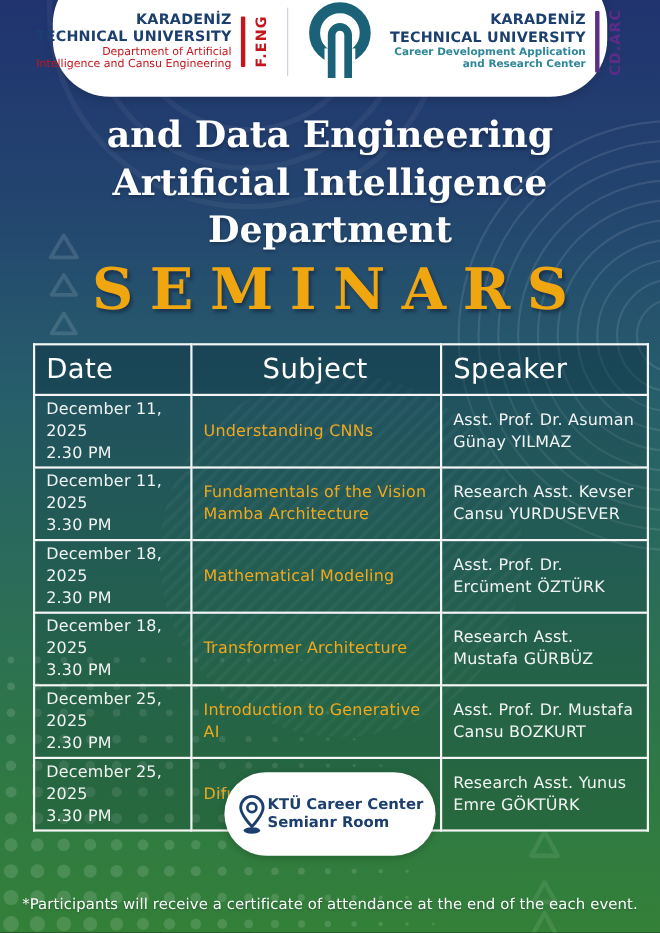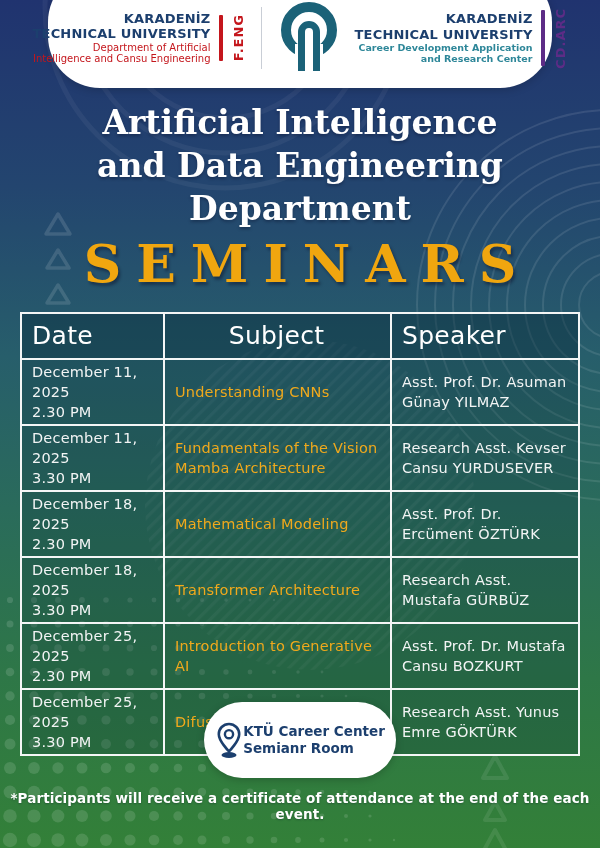--- a/index.html
+++ b/index.html
@@ -39,21 +39,21 @@
     font-size:33px;line-height:1.3;color:#ffffff;
     text-shadow:0 2px 3px rgba(10,15,40,0.35);
   }
   .seminars{
     position:absolute;left:0;top:233px;width:600px;text-align:center;
     font-family:"DejaVu Serif","Liberation Serif",serif;font-weight:bold;
     font-size:52px;color:#f0a60f;letter-spacing:15px;padding-left:15px;box-sizing:border-box;
     text-shadow:2px 3px 3px rgba(10,15,40,0.45);
   }
   
-  .sched{position:absolute;left:20px;top:312px;width:558px;border-collapse:collapse;table-layout:fixed;}
+  .sched{position:absolute;left:30px;top:312px;width:558px;border-collapse:collapse;table-layout:fixed;}
   .sched col.c-date{width:143px}.sched col.c-subj{width:227px}.sched col.c-spk{width:188px}
   .sched th,.sched td{border:2px solid #f4f6f6;vertical-align:middle;}
   .sched th{
     background:rgba(8,40,55,0.40);color:#ffffff;font-weight:500;font-size:25px;
     height:40px;text-align:left;padding:1px 2px 3px 10px;letter-spacing:.3px;
   }
   .sched th.th-subject{text-align:center;padding-left:0;}
   .sched td{background:rgba(8,40,55,0.22);height:47px;padding:2px 6px 2px 10px;font-size:14.5px;line-height:1.38;letter-spacing:.2px;}
   .cell-date{color:#f2f4f4;}
   .cell-subject{color:#f0a91c;padding-left:12px;margin-top:40px;}
@@ -63,22 +63,22 @@
   .loc-pill{
     position:absolute;left:50%;top:702px;transform:translateX(-50%);
     width:192px;height:76px;background:#ffffff;border-radius:38px;
     display:flex;align-items:center;justify-content:center;
     box-shadow:0 2px 8px rgba(0,0,0,0.2);
   }
   .loc-text{color:#1c3f6e;font-weight:bold;font-size:13.5px;line-height:1.25;}
   .loc-text span{display:block;}
   
   .footer-note{
-    position:absolute;left:0;top:790px;width:600px;text-align:center;
-    color:#ffffff;font-weight:bold;font-size:13.5px;letter-spacing:.1px;
+    position:absolute;left:0;top:814px;width:600px;text-align:center;
+    color:#ffffff;font-weight:normal;font-size:13.5px;letter-spacing:.1px;
     text-shadow:0 1px 2px rgba(10,15,40,0.3);
   }
 </style>
 </head>
 <body>
 
 <div class="page">
 
   <svg class="deco" width="600" height="848" viewBox="0 0 600 848">
     <defs>
@@ -314,22 +314,22 @@
         <span class="uni-line">TECHNICAL UNIVERSITY</span>
         <span class="center-line">Career Development Application</span>
         <span class="center-line">and Research Center</span>
       </div>
       <div class="vbar purple"></div>
       <span class="badge-vert purple">CD.ARC</span>
     </div>
   </div>
 
   <div class="dept-title">
+    <div>and Data Engineering</div>
     <div>Artificial Intelligence</div>
-    <div>and Data Engineering</div>
     <div>Department</div>
   </div>
 
   <div class="seminars">SEMINARS</div>
 
   <table class="sched">
     <colgroup>
         <col class="c-date">
         <col class="c-subj">
         <col class="c-spk">

